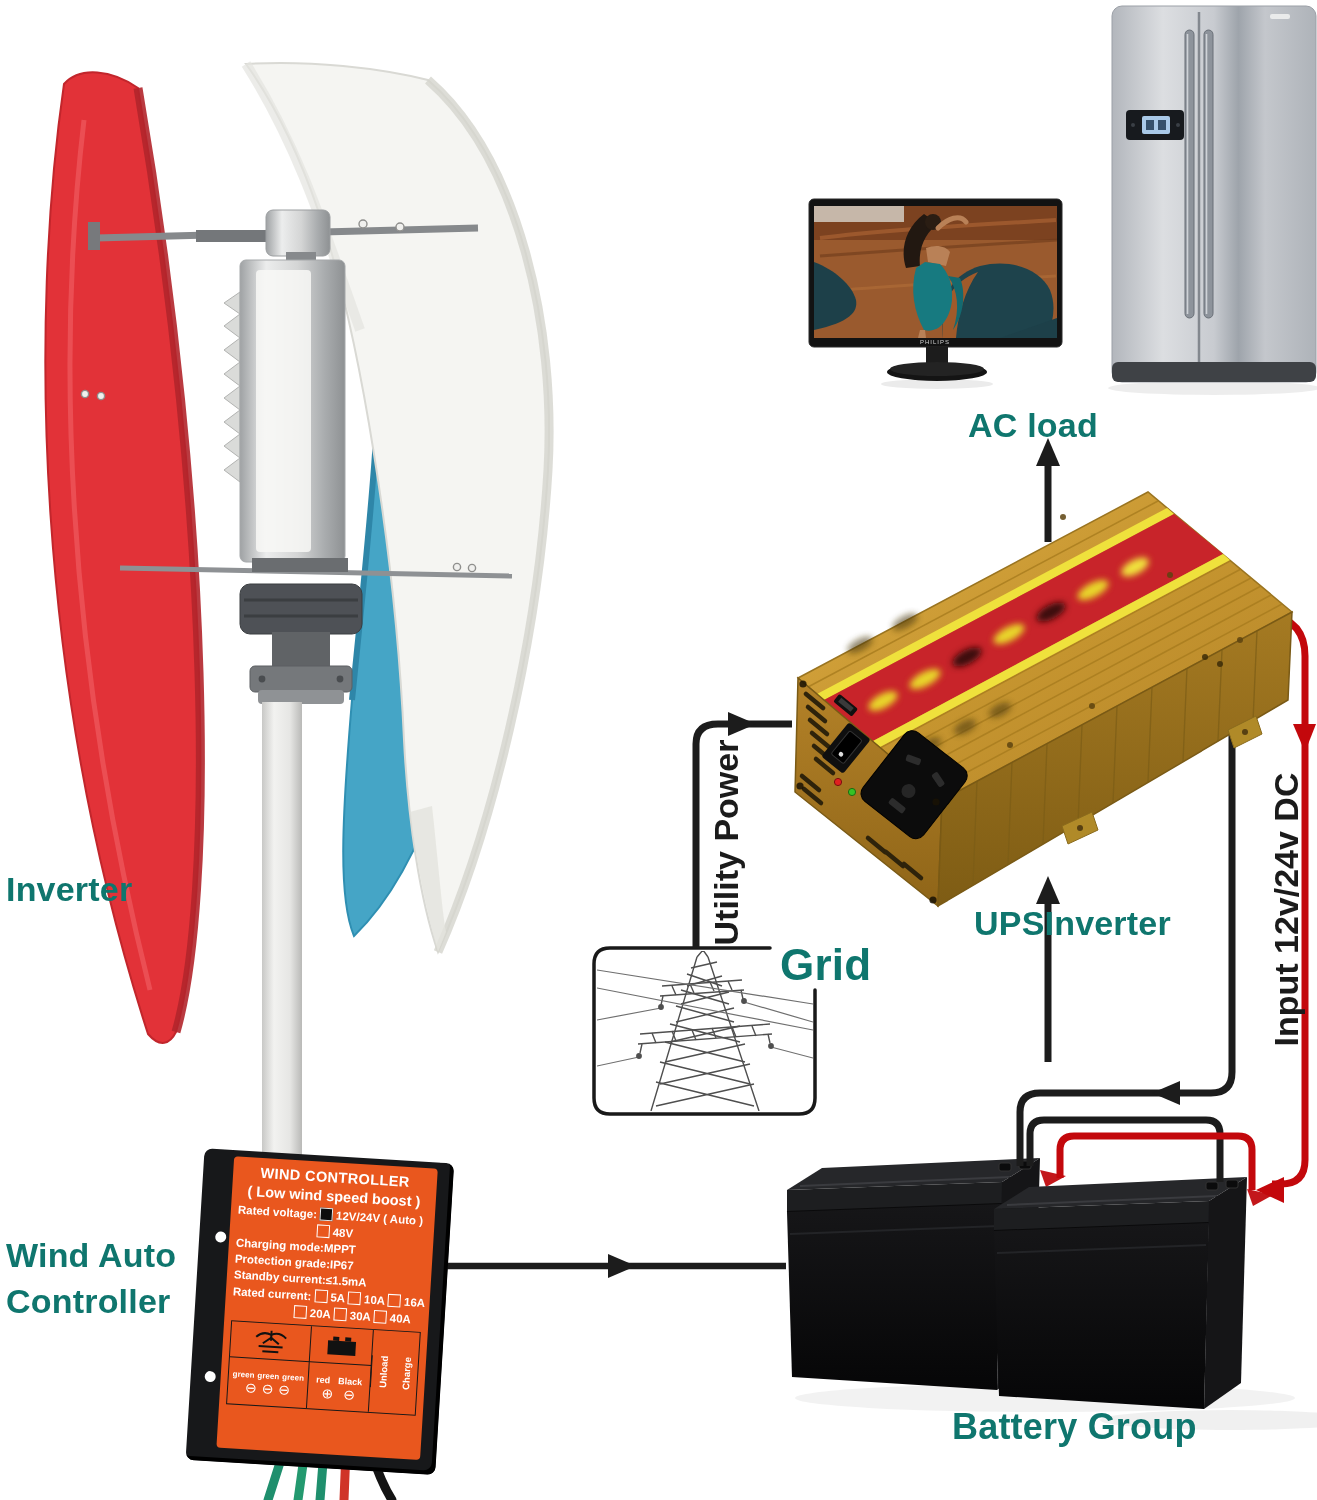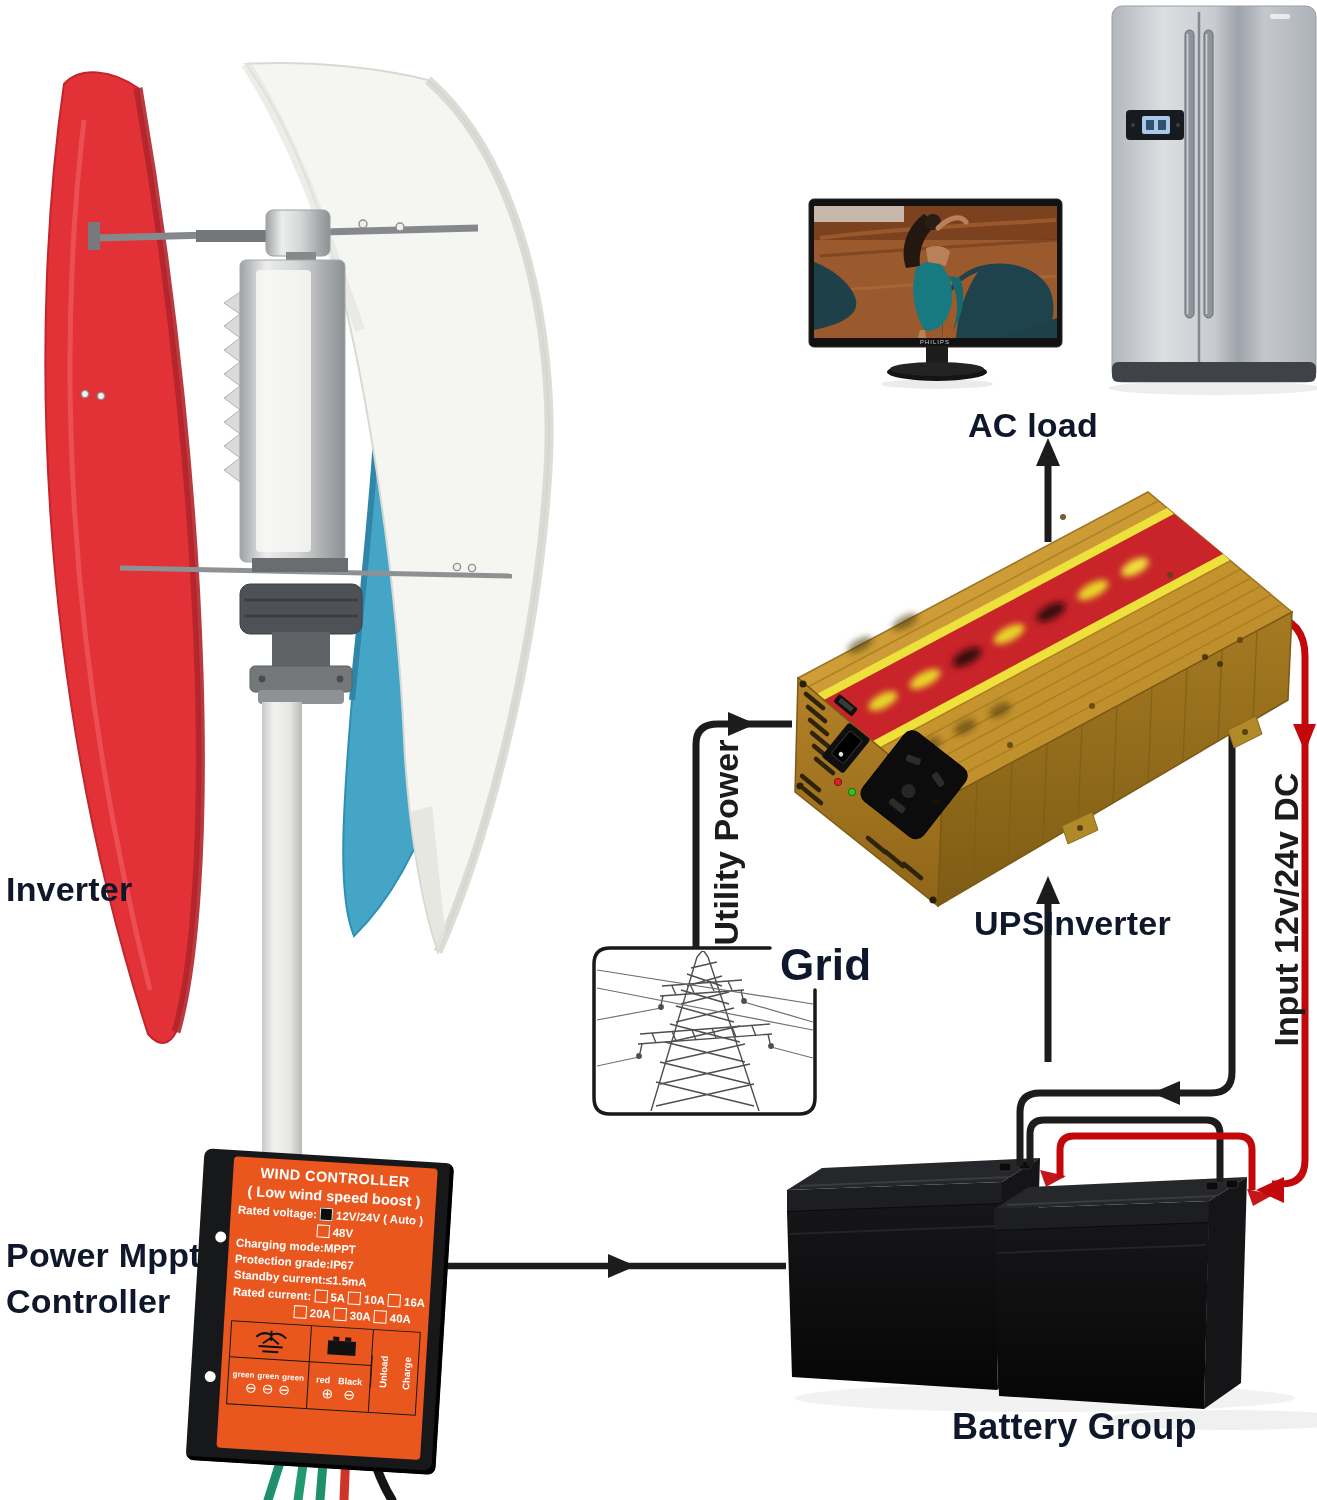--- a/index.html
+++ b/index.html
@@ -1,19 +1,19 @@
 <!DOCTYPE html>
 <html><head>
 <meta charset="utf-8">
 <style>
   html,body{margin:0;padding:0;background:#fff;}
   #stage{position:relative;width:1317px;height:1500px;background:#ffffff;overflow:hidden;
          font-family:"Liberation Sans",sans-serif;}
   #scene{position:absolute;left:0;top:0;}
-  .lbl{position:absolute;font-weight:700;font-size:34px;color:#0f172a;line-height:46px;letter-spacing:.2px;white-space:nowrap;}
+  .lbl{position:absolute;font-weight:700;font-size:34px;color:#0f766e;line-height:46px;letter-spacing:.2px;white-space:nowrap;}
   .lbl.big38{font-size:44px;}
   .lbl.big36{font-size:36px;text-align:center;}
   .vlbl{position:absolute;font-weight:700;font-size:34px;color:#1b1b1b;text-align:center;
         transform:rotate(-90deg);transform-origin:center;white-space:nowrap;}
   .ups-row{display:flex;}
   
   .controller{position:absolute;left:205px;top:1146px;width:250px;height:330px;
               transform:rotate(3.5deg);transform-origin:125px 0;}
   .ctrl-housing{position:absolute;left:0;top:10px;width:250px;height:312px;background:#17181a;border-radius:8px;
                 box-shadow:inset -4px -4px 0 #000;}
@@ -396,21 +396,21 @@
     <path d="M346,1450 L344,1500" stroke="#d03428" stroke-width="9"></path>
     <path d="M370,1448 C376,1468 382,1484 392,1500" stroke="#141414" stroke-width="9"></path>
   </g>
 </svg>
 
 <div class="lbl" style="left:6px;top:866px;">
   <div>Inverter</div>
 </div>
 
 <div class="lbl" style="left:6px;top:1232px;">
-  <div>Power Mppt</div>
+  <div>Wind Auto</div>
   <div>Controller</div>
 </div>
 
 <div class="lbl" style="left:968px;top:402px;">AC load</div>
 
 <div class="lbl ups-row" style="left:974px;top:900px;">
   <span>UPS</span>
   <span>Inverter</span>
 </div>
 

